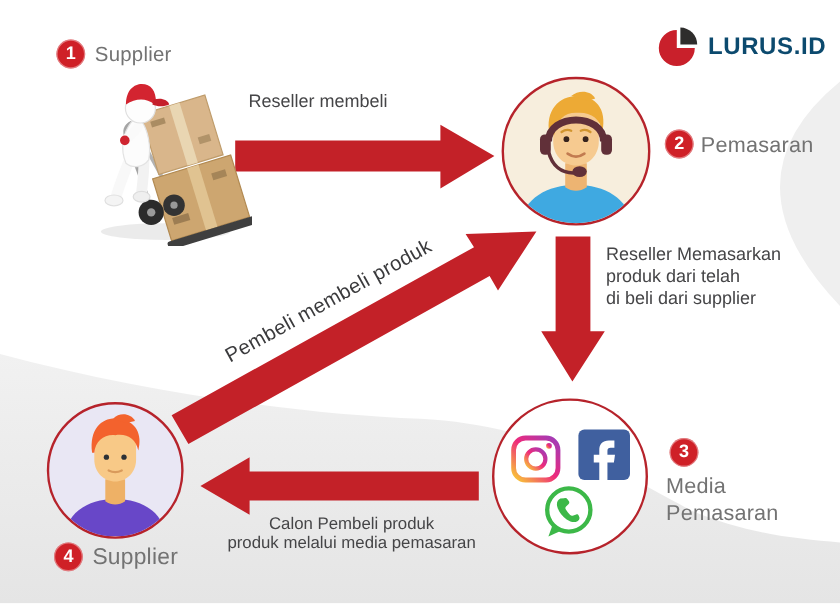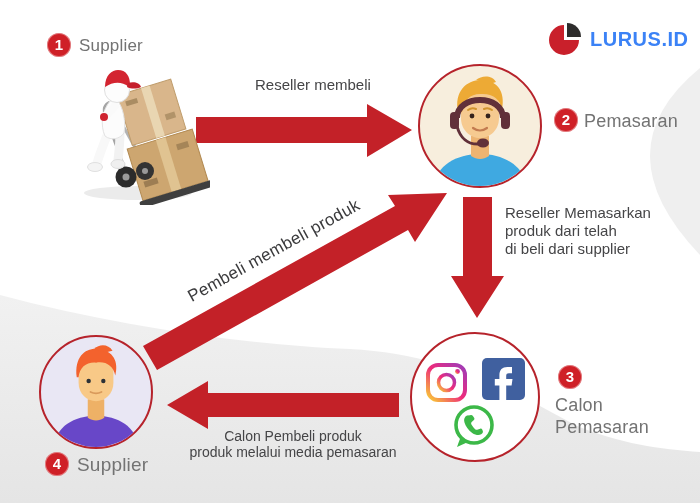--- a/index.html
+++ b/index.html
@@ -12,21 +12,21 @@
   .badge{
     width:24px;height:24px;border-radius:50%;background:#cf2027;color:#fff;
     font-weight:bold;font-size:15px;line-height:24px;text-align:center;
     box-shadow:0 0 0 1px rgba(255,255,255,.4) inset;
   }
   .node-label{color:#737373;font-size:18px;letter-spacing:.2px;}
   .flow-text{color:#454547;font-size:15px;line-height:18px;}
   .flow-text.small{font-size:14px;line-height:16px;}
   .avatar{border-radius:50%;border:2px solid #b6232b;box-sizing:border-box;overflow:hidden;background:#fff;}
   .logo-wrap{display:flex;align-items:center;gap:8px;}
-  .logo-text{font-size:20px;font-weight:bold;color:#3b82f6;letter-spacing:.5px;}
+  .logo-text{font-size:20px;font-weight:bold;color:#0c4a6e;letter-spacing:.5px;}
   .diag-label{
     transform:rotate(-29deg);transform-origin:center;
     font-size:17px;color:#3a3a3c;text-align:center;width:280px;letter-spacing:.3px;
   }
   .soc{position:absolute;}
   .ig-bg{width:43px;height:41px;}
   .fb-bg{width:43px;height:42px;background:#40609f;border-radius:5px;}
 </style>
 </head>
 <body>
@@ -92,21 +92,21 @@
     <path d="M55,51 C51,56 48,59 45,61" stroke="#fafafa" stroke-width="8" stroke-linecap="round" fill="none"></path>
     <circle cx="44" cy="62" r="4" fill="#cf2430"></circle>
     <circle cx="57" cy="35" r="12.5" fill="#fdfdfd" stroke="#e0e0e0"></circle>
     <path d="M45,32 C45,20 52,15 58,15 C66,15 70,21 70,30 L69,32 C61,26 53,27 45,32 Z" fill="#d32430"></path>
     <path d="M68,28 C74,26 80,28 81,32 C77,34 71,34 67,32 Z" fill="#c51f2b"></path>
   </svg>
 
   <div class="abs badge" style="left:47px;top:33px;">1</div>
   <div class="abs node-label" style="left:79px;top:36px;font-size:17px;">Supplier</div>
 
-  <div class="abs flow-text" style="left:207px;top:76px;margin-left:48px;">
+  <div class="abs flow-text" style="left:207px;top:76px;">
     <div>Reseller membeli</div>
   </div>
 
   <div class="abs avatar" style="left:418px;top:64px;width:124px;height:124px;background:#f7eedd;">
     <svg width="120" height="120" viewBox="0 0 120 120">
       <path d="M14,120 C16,100 36,88 60,88 C84,88 104,100 106,120 Z" fill="#3fa9e1"></path>
       <path d="M51,70 h18 v20 c-6,4 -12,4 -18,0 Z" fill="#edb472"></path>
       <path d="M41,38 C41,28 50,22 60,22 C70,22 79,28 79,38 L79,52 C79,64 70,72 60,72 C50,72 41,64 41,52 Z" fill="#f6ca90"></path>
       <path d="M38,46 C34,26 46,14 61,14 C76,14 86,24 82,44 C80,32 72,27 60,28 C50,28 44,34 42,46 Z" fill="#edaa35"></path>
       <path d="M56,14 C62,9 72,9 76,16 L70,18 Z" fill="#edaa35"></path>
@@ -155,21 +155,21 @@
   </div>
   <div class="soc" style="left:450px;top:403px;">
     <svg width="47" height="46" viewBox="0 0 47 46">
       <circle cx="24" cy="22" r="18" fill="#ffffff" stroke="#3cb848" stroke-width="3.6"></circle>
       <path d="M11,33 L7,44 L18,39 Z" fill="#3cb848"></path>
       <path d="M17,12.5 c-2.4,1.2 -3.5,3.6 -2.6,6.8 c1.1,4 4,8 7.8,10.6 c3.3,2.2 6.6,2.8 9,1.4 c1.5,-0.9 2,-2.3 1.6,-3.3 l-0.6,-1.4 c-0.3,-0.8 -1.2,-1.2 -2,-0.9 l-3,1 c-0.7,0.2 -1.5,0 -2,-0.5 c-1.2,-1.2 -3,-3.3 -3.9,-5 c-0.3,-0.7 -0.2,-1.5 0.4,-2.1 l2.2,-2.2 c0.6,-0.6 0.7,-1.5 0.2,-2.2 l-1.2,-1.7 c-0.6,-0.9 -1.8,-1.1 -2.7,-0.7 Z" fill="#3cb848"></path>
     </svg>
   </div>
   <div class="abs badge" style="left:558px;top:365px;">3</div>
   <div class="abs node-label" style="left:555px;top:394px;line-height:22px;">
-    <div>Calon</div>
+    <div>Media</div>
     <div>Pemasaran</div>
   </div>
 
   <div class="abs flow-text small" style="left:183px;top:428px;width:220px;text-align:center;">
     <div>Calon Pembeli produk</div>
     <div>produk melalui media pemasaran</div>
   </div>
 
   <div class="abs avatar" style="left:39px;top:335px;width:114px;height:114px;background:#e9e7f4;">
     <svg width="110" height="110" viewBox="0 0 120 120">

